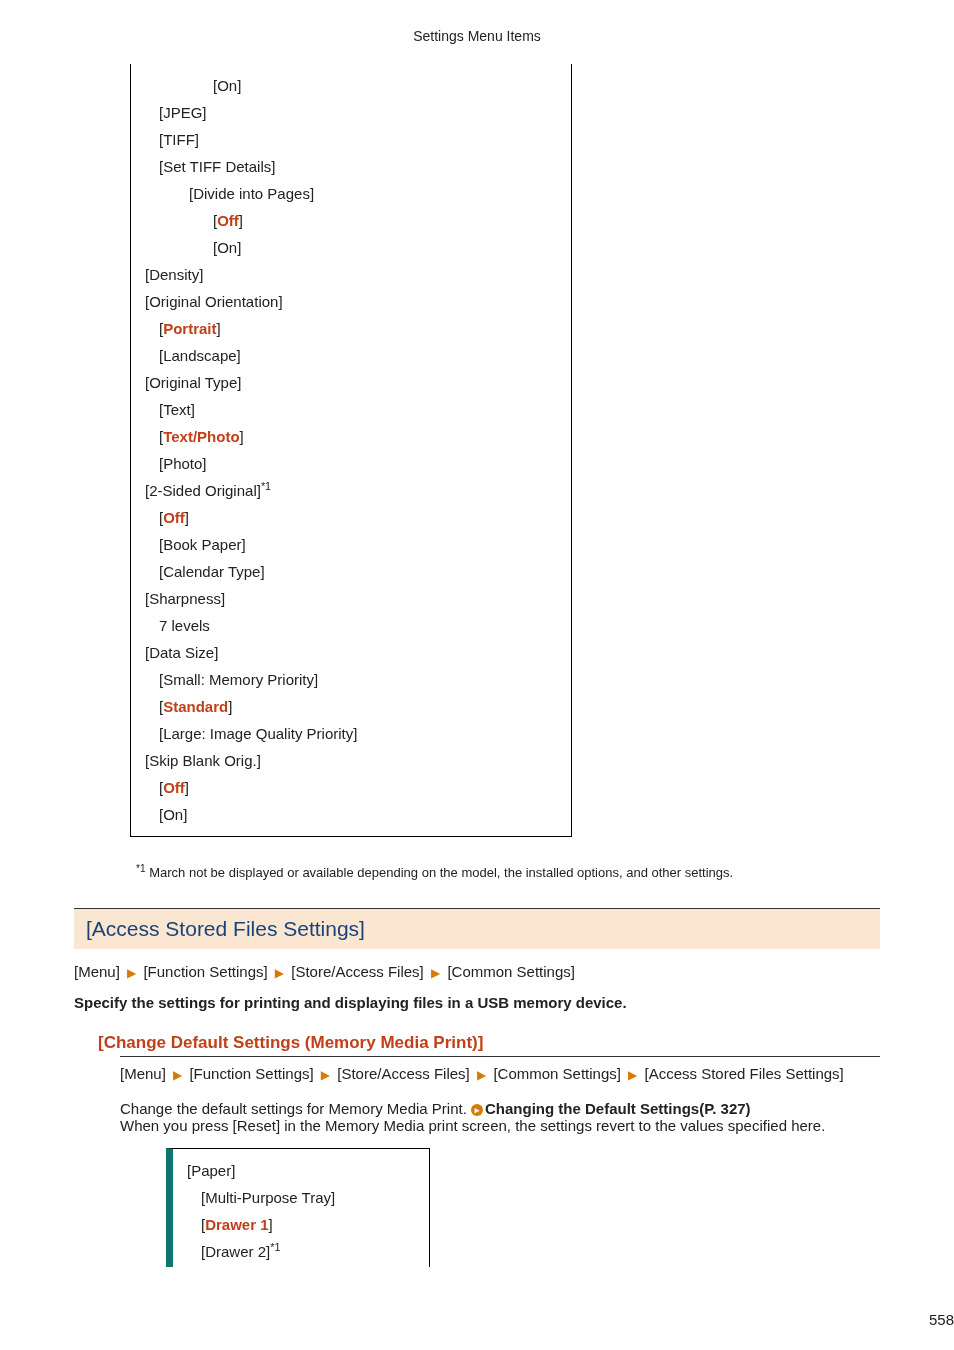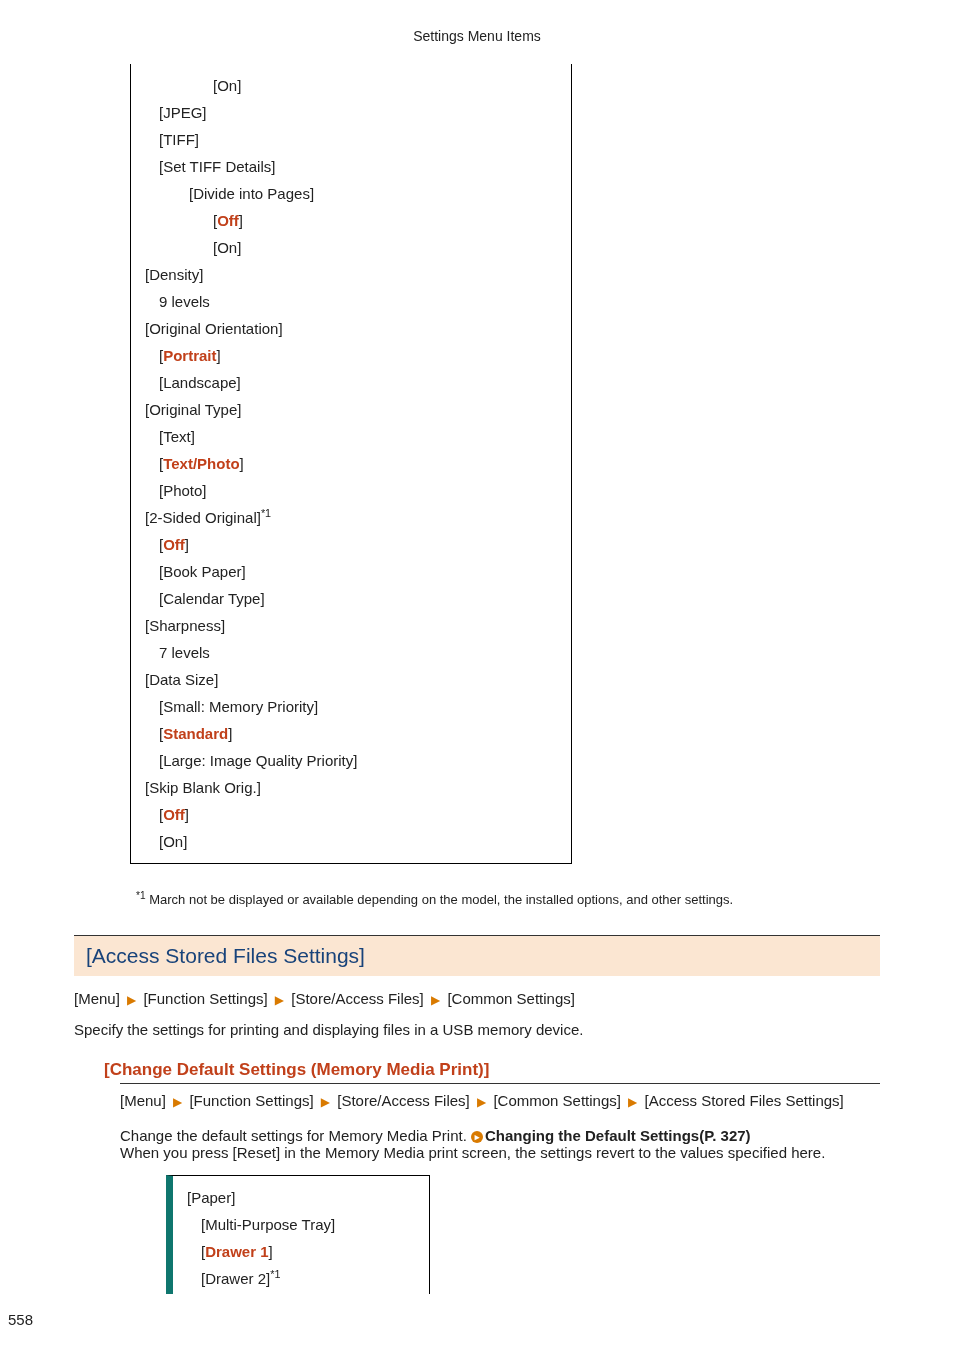--- a/index.html
+++ b/index.html
@@ -73,26 +73,27 @@
   }
   .arrow {
     color: #d97a00;
     font-size: 12px;
     display: inline-block;
     padding: 0 3px;
   }
   .desc {
     font-size: 15px;
     margin-bottom: 22px;
+    font-weight: bold;
   }
   .sub-h {
     color: #c1401a;
     font-size: 17px;
     font-weight: bold;
-    margin-left: 30px;
+    margin-left: 24px;
     margin-bottom: 3px;
   }
   .sub-hr {
     margin-left: 46px;
     border: none;
     border-top: 1px solid #333;
     margin-top: 0;
     margin-bottom: 8px;
   }
   .sub-block {
@@ -109,41 +110,40 @@
     text-align: center;
     font-weight: bold;
     vertical-align: 1px;
     margin-right: 2px;
   }
   .link-bold { font-weight: bold; }
   .page-num {
     position: absolute;
     bottom: 22px;
     left: 8px; right: 0;
-    text-align: left;
+    text-align: right;
     font-size: 15px;
   }
 </style>
 </head>
 <body>
 
 <div class="page">
 
   <div class="header-title">Settings Menu Items</div>
 
   <div class="settings-box" id="box1">
       <div class="ind4">[On]</div>
       <div class="ind1">[JPEG]</div>
       <div class="ind1">[TIFF]</div>
       <div class="ind1">[Set TIFF Details]</div>
       <div class="ind2">[Divide into Pages]</div>
       <div class="ind3"><span>[</span><span class="hl">Off</span><span>]</span></div>
       <div class="ind3">[On]</div>
       <div class="ind0">[Density]</div>
-      <div class="ind1">9 levels</div>
       <div class="ind0">[Original Orientation]</div>
       <div class="ind1"><span>[</span><span class="hl">Portrait</span><span>]</span></div>
       <div class="ind1">[Landscape]</div>
       <div class="ind0">[Original Type]</div>
       <div class="ind1">[Text]</div>
       <div class="ind1"><span>[</span><span class="hl">Text/Photo</span><span>]</span></div>
       <div class="ind1">[Photo]</div>
       <div class="ind0"><span>[2-Sided Original]</span><sup>*1</sup></div>
       <div class="ind1"><span>[</span><span class="hl">Off</span><span>]</span></div>
       <div class="ind1">[Book Paper]</div>

